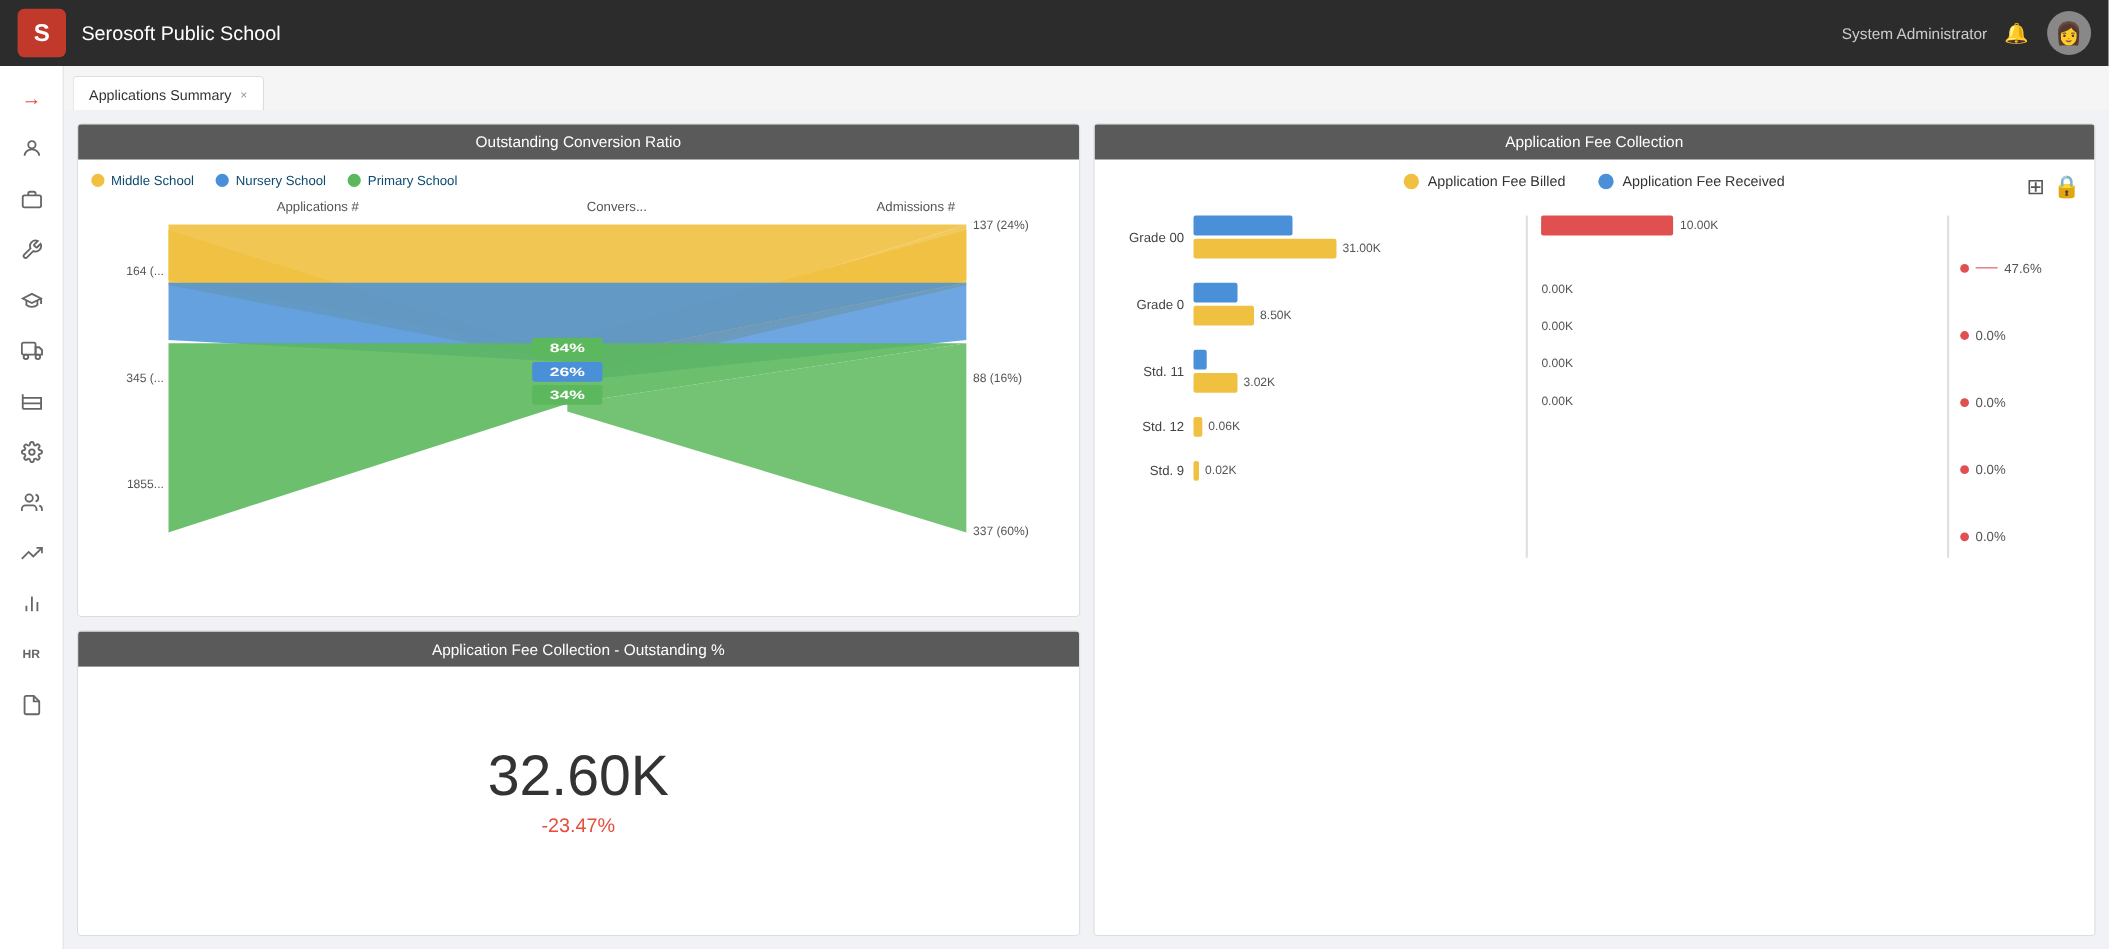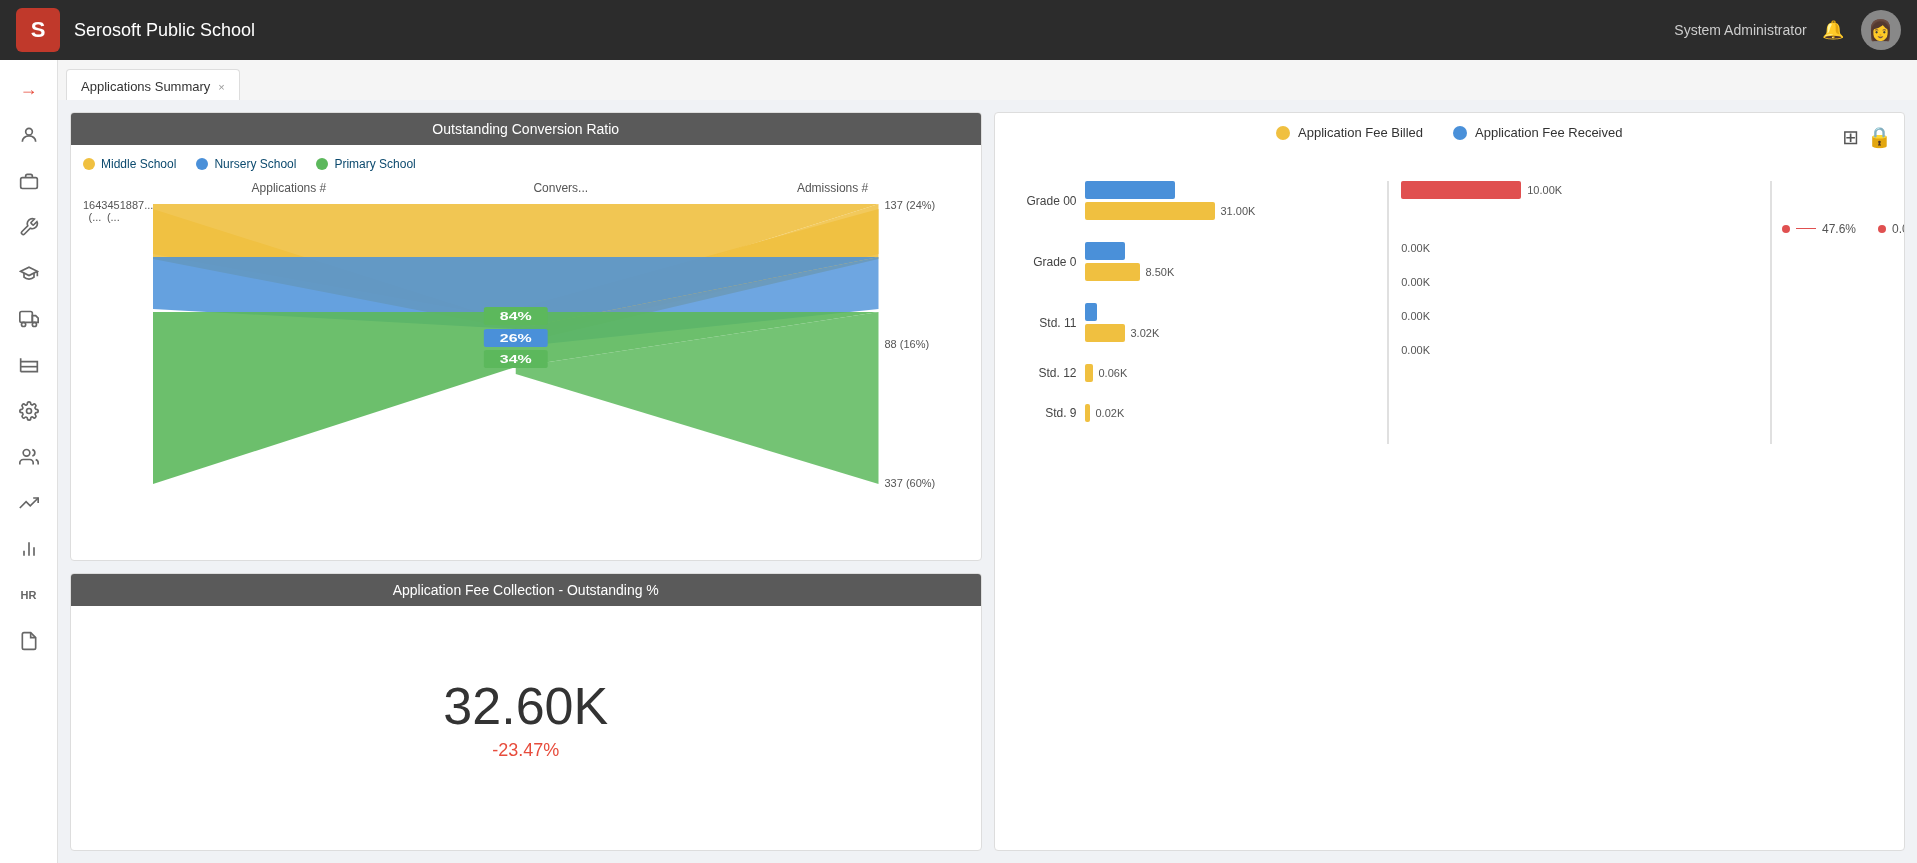--- a/index.html
+++ b/index.html
@@ -137,21 +137,21 @@
       width: 12px; height: 12px; border-radius: 50%;
     }
 
     
     .fee-panel-body {
       padding: 12px;
       position: relative;
     }
     .fee-legend {
       display: flex; gap: 30px; justify-content: center;
-      margin-bottom: 33px;
+      margin-bottom: 16px;
     }
     .fee-legend-item {
       display: flex; align-items: center; gap: 8px;
       font-size: 13px; color: #333;
     }
     .fee-icons-top {
       position: absolute; top: 12px; right: 12px;
       display: flex; gap: 8px;
     }
     .bar-row {
@@ -175,21 +175,21 @@
       height: 18px;
       border-radius: 2px;
     }
     .bar-value {
       font-size: 11px; color: #555;
     }
     .bar-yellow { background: #f0c040; }
     .bar-blue { background: #4a90d9; }
     .bar-red { background: #e05050; }
     .pct-col {
-      display: flex; flex-direction: row;
+      display: flex; flex-direction: column;
       gap: 22px;
       padding-top: 28px;
       padding-left: 10px;
     }
     .pct-item {
       display: flex; align-items: center; gap: 6px;
       font-size: 12px; color: #555;
       height: 39px;
     }
     .pct-dot {
@@ -336,24 +336,24 @@
       </div>
 
       <div style="display:flex; font-size:12px; color:#555; margin-bottom:4px; padding-left:70px;">
         <div style="flex:1; text-align:center;">Applications #</div>
         <div style="flex:1; text-align:center;">Convers...</div>
         <div style="flex:1; text-align:center;">Admissions #</div>
       </div>
 
       <div style="display:flex; align-items:stretch; height:290px;">
 
-        <div style="width:70px; display:flex; flex-direction:row; justify-content:space-around; font-size:11px; color:#555; text-align:right; padding-right:4px;">
+        <div style="width:70px; display:flex; flex-direction:column; justify-content:space-around; font-size:11px; color:#555; text-align:right; padding-right:4px;">
           <span>164 (...</span>
           <span>345 (...</span>
-          <span>1887...</span>
+          <span>1855...</span>
         </div>
 
         <div style="flex:1; position:relative;">
           <svg width="100%" height="100%" viewBox="0 0 500 290" preserveAspectRatio="none">
 
             <polygon points="0,10 0,60 250,130 250,110 500,10 500,60 250,145 250,125" fill="#f0c040" opacity="0.9"></polygon>
 
             <polygon points="0,5 0,55 250,120 500,5" fill="#f0c040" opacity="0.9"></polygon>
             <polygon points="250,120 500,5 500,55 250,140" fill="#f0c040" opacity="0.85"></polygon>
 
@@ -375,20 +375,21 @@
         <div style="width:90px; display:flex; flex-direction:column; justify-content:space-between; font-size:11px; color:#555; padding-left:6px;">
           <span>137 (24%)</span>
           <span>88 (16%)</span>
           <span>337 (60%)</span>
         </div>
       </div>
     </div>
   </div>
 
   <div class="panel" style="grid-row:1/3; grid-column:2;">
+    <div class="panel-header">Application Fee Collection</div>
     <div class="fee-panel-body">
 
       <div class="fee-icons-top">
         <span style="font-size:20px; cursor:pointer; color:#555;">⊞</span>
         <span style="font-size:20px; cursor:pointer; color:#555;">🔒</span>
       </div>
 
       <div class="fee-legend">
         <div class="fee-legend-item">
           <div style="width:14px;height:14px;border-radius:50%;background:#f0c040;"></div>

